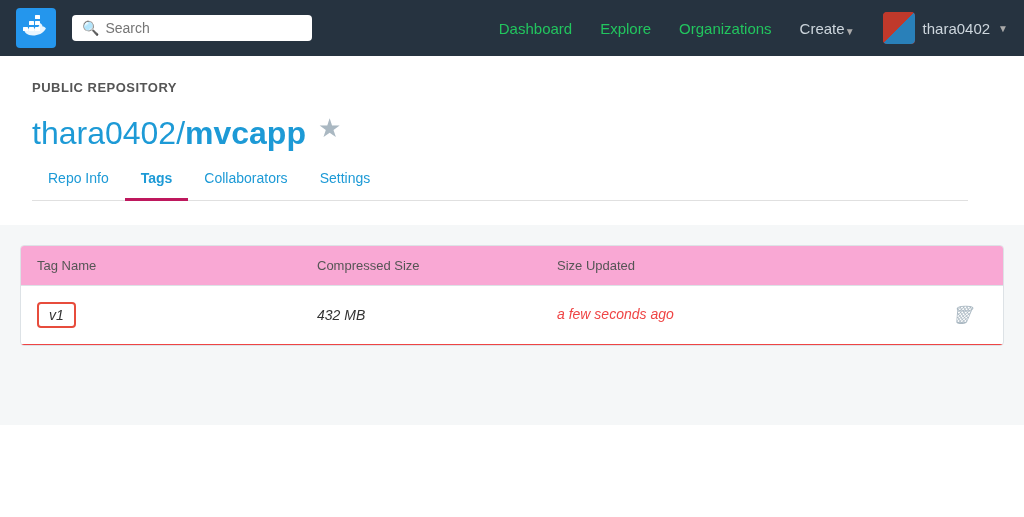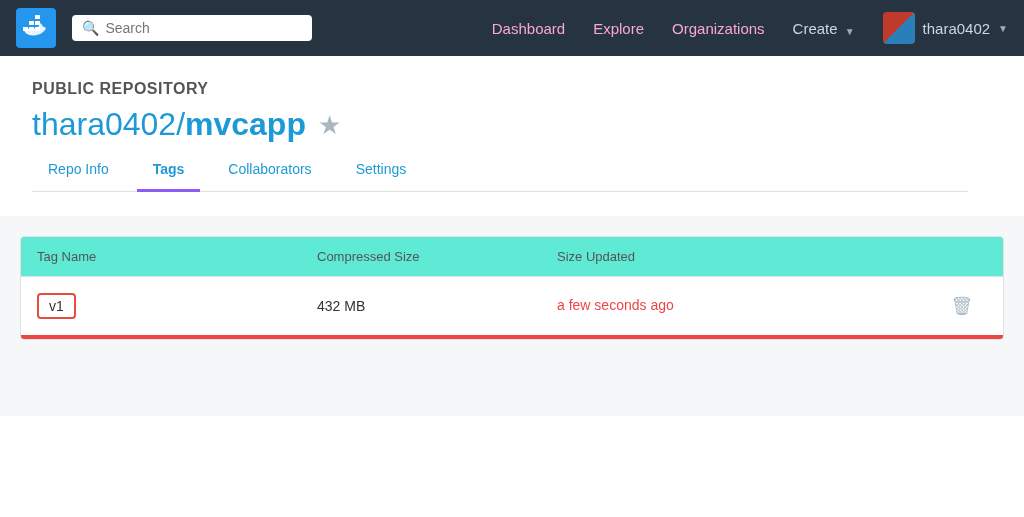--- a/index.html
+++ b/index.html
@@ -36,30 +36,30 @@
       width: 100%;
       background: transparent;
     }
     .nav-links {
       display: flex;
       align-items: center;
       margin-left: auto;
       gap: 28px;
     }
     .nav-link {
-      color: #f9a8d4;
+      color: #22c55e;
       text-decoration: none;
       font-size: 15px;
     }
     .nav-create-wrapper {
       display: flex;
       align-items: flex-end;
       color: #cdd6dd;
       font-size: 15px;
-      gap: 7px;
+      gap: 0;
       cursor: pointer;
     }
     .nav-user-wrapper {
       display: flex;
       align-items: center;
       gap: 8px;
       color: #cdd6dd;
       font-size: 15px;
       cursor: pointer;
     }
@@ -82,103 +82,105 @@
       background: linear-gradient(135deg, #c0392b 50%, #2980b9 50%);
       border-radius: 4px;
     }
 
     
     .main-content {
       padding: 24px 32px;
       max-width: 1000px;
     }
     .repo-type-label {
-      font-size: 16px;
+      font-size: 13px;
       font-weight: bold;
       color: #555;
       letter-spacing: 0.5px;
       text-transform: uppercase;
       margin-bottom: 8px;
     }
     .repo-title-row {
       display: flex;
       align-items: center;
       gap: 12px;
       margin-bottom: 6px;
     }
     .repo-title {
       font-size: 32px;
       color: #1d9ad6;
       font-weight: 300;
+      margin-top: 12px;
     }
     .star-icon {
       font-size: 26px;
       color: #aab8c2;
       cursor: pointer;
       line-height: 1;
     }
     .repo-subtitle {
       font-size: 14px;
       color: #aab8c2;
       margin-bottom: 20px;
     }
 
     
     .tabs {
       display: flex;
-      gap: 12px;
+      gap: 0;
       border-bottom: 1px solid #e0e0e0;
       margin-bottom: 0;
     }
     .tab {
       padding: 12px 16px;
       color: #1d9ad6;
       cursor: pointer;
       font-size: 14px;
       text-decoration: none;
       border-bottom: 3px solid transparent;
       margin-bottom: -1px;
     }
     .tab.active {
-      border-bottom: 3px solid #8b5cf6;
+      border-bottom: 3px solid #be185d;
       color: #1d9ad6;
       font-weight: bold;
     }
 
     
     .tags-area {
       background: #f5f7f8;
       padding: 20px 0 0 0;
       min-height: 200px;
     }
     .tags-table {
       background: #fff;
       border: 1px solid #dde2e6;
       border-radius: 4px;
       margin: 0 20px;
       overflow: hidden;
     }
     .tags-table-header {
       display: grid;
       grid-template-columns: 280px 240px 1fr 50px;
-      background: #5eead4;
+      background: #f9a8d4;
       border-bottom: 1px solid #dde2e6;
       padding: 12px 16px;
     }
     .tags-table-header-cell {
       font-size: 13px;
       font-weight: normal;
       color: #555;
     }
     .tags-table-row {
       display: grid;
       grid-template-columns: 280px 240px 1fr 50px;
       padding: 16px 16px;
       align-items: center;
-      border-bottom: 4px solid #ef4444;
+      border-bottom: 1px solid #ef4444;
+      font-style: italic;
     }
     .tag-name-cell {
       display: flex;
       align-items: center;
     }
     .tag-name-badge {
       border: 2px solid #e74c3c;
       border-radius: 4px;
       padding: 3px 10px;
       color: #333;

